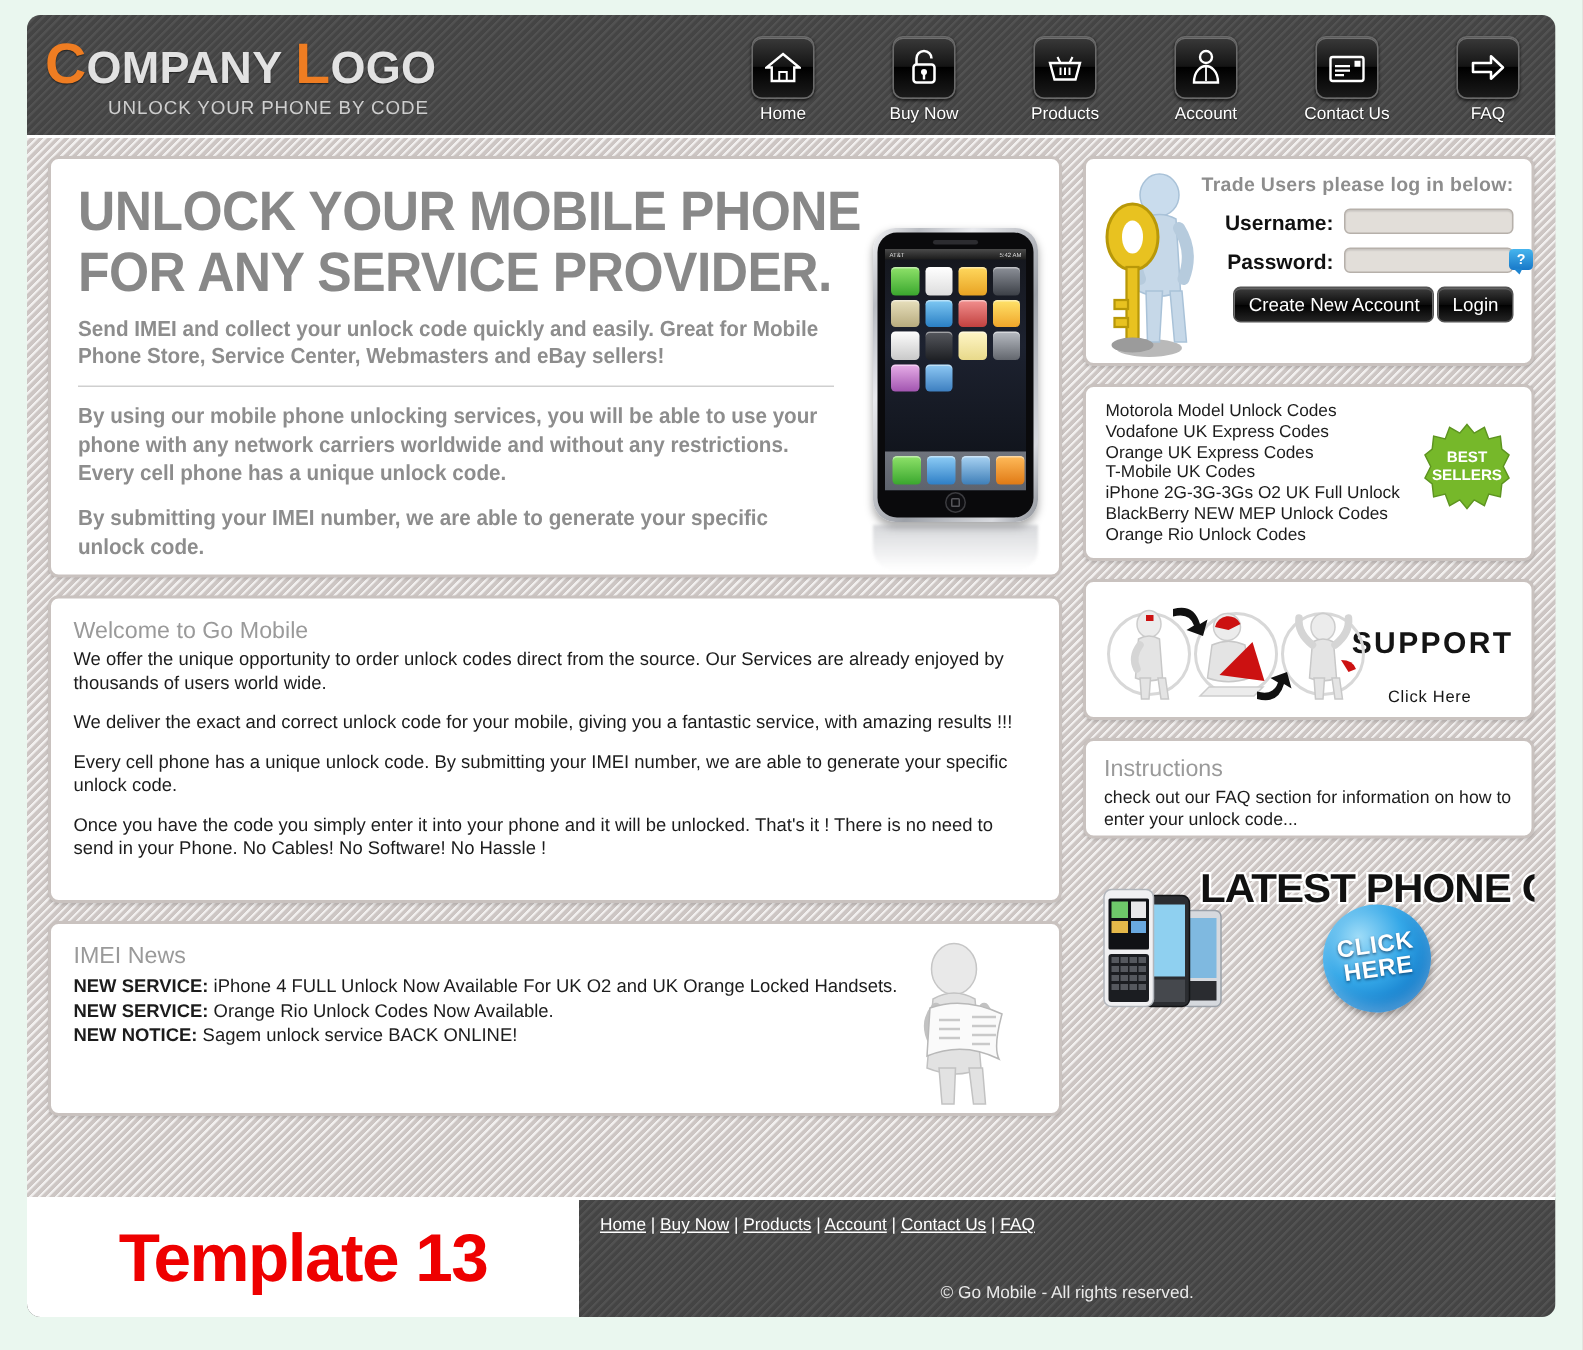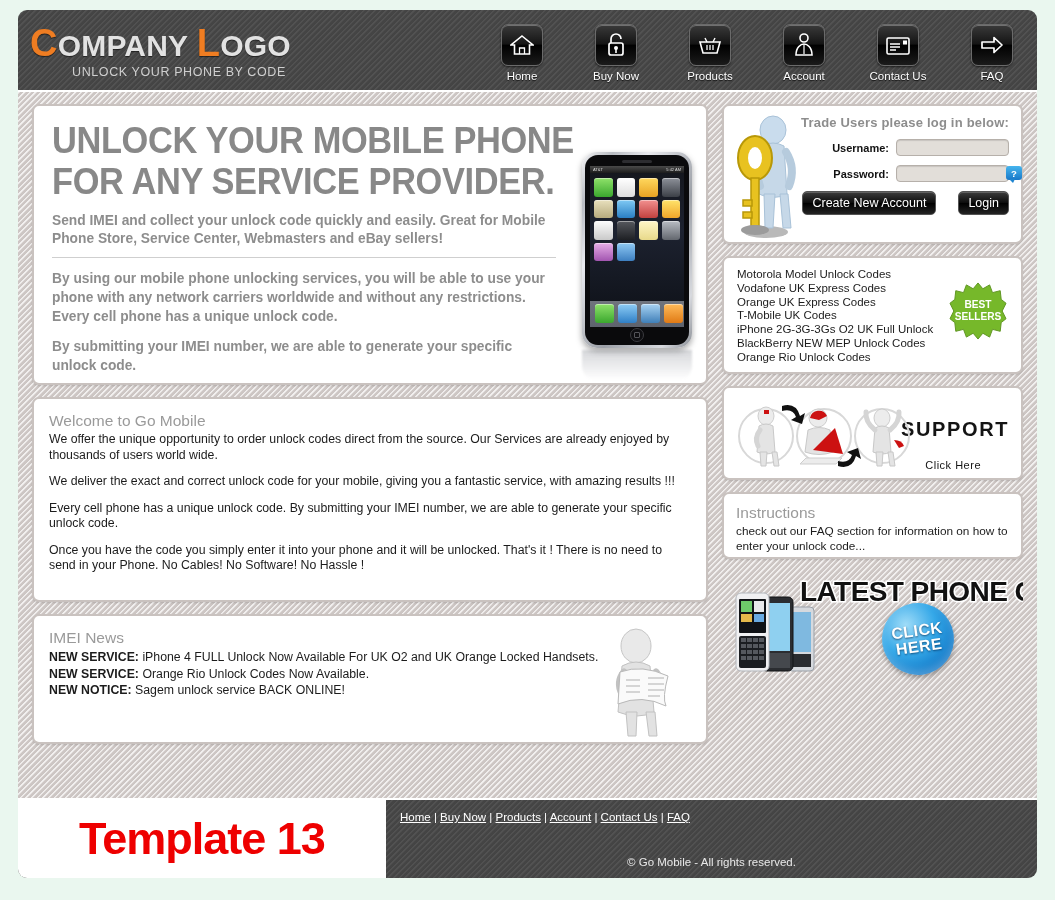--- a/index.html
+++ b/index.html
@@ -286,21 +286,21 @@
     font-weight: bold;
     color: #8d8d8d;
     letter-spacing: 0.2px;
     margin-bottom: 9px;
   }
   .field-row {
     display: flex; align-items: center; justify-content: flex-end;
     gap: 7px; margin-bottom: 9px; position: relative;
   }
   .field-lbl {
-    font-size: 11px; font-weight: bold; color: #111;
+    font-size: 14px; font-weight: bold; color: #111;
     width: 74px; text-align: right;
   }
   .field-inp {
     width: 113px; height: 17px;
     background: #e2ded9;
     border: 1px solid #b6b0aa;
     border-radius: 4px;
     box-shadow: inset 0 1px 1px rgba(0,0,0,0.12);
     font-size: 11px; padding: 0 4px;
     font-family: "Liberation Sans", sans-serif;
@@ -310,21 +310,21 @@
     width: 16px; height: 14px; border-radius: 3px;
     background: linear-gradient(180deg,#46b5ee,#1878c8);
     color: #fff; font-size: 9.5px; font-weight: bold;
     display: flex; align-items: center; justify-content: center;
   }
   #help-bubble::after {
     content: ""; position: absolute; left: 3px; bottom: -3px;
     border-left: 4px solid transparent; border-right: 2px solid transparent;
     border-top: 4px solid #1d84d0;
   }
-  #login-btns { display: flex; justify-content: flex-end; gap: 22px; margin-top: 1px; }
+  #login-btns { display: flex; justify-content: flex-end; gap: 2px; margin-top: 1px; }
   .blk-btn {
     background: linear-gradient(180deg,#3d3d3d 0%,#0b0b0b 50%,#000 51%,#232323 100%);
     border: 1px solid #545454;
     border-radius: 5px;
     color: #fff;
     font-size: 12.5px;
     padding: 4px 9px;
     cursor: pointer;
     font-family: "Liberation Sans", sans-serif;
     box-shadow: inset 0 1px 0 rgba(255,255,255,0.2);

